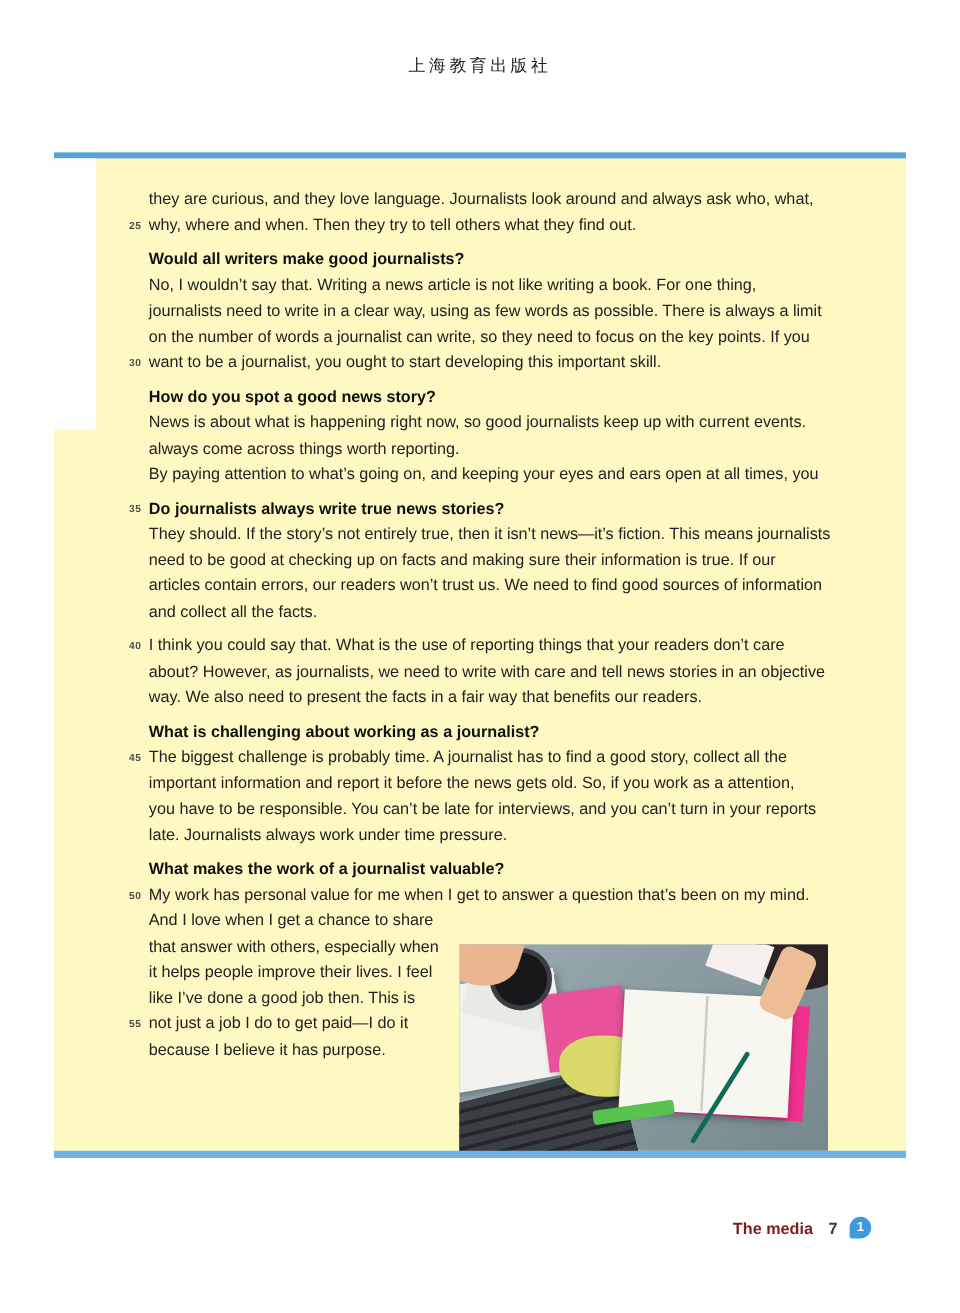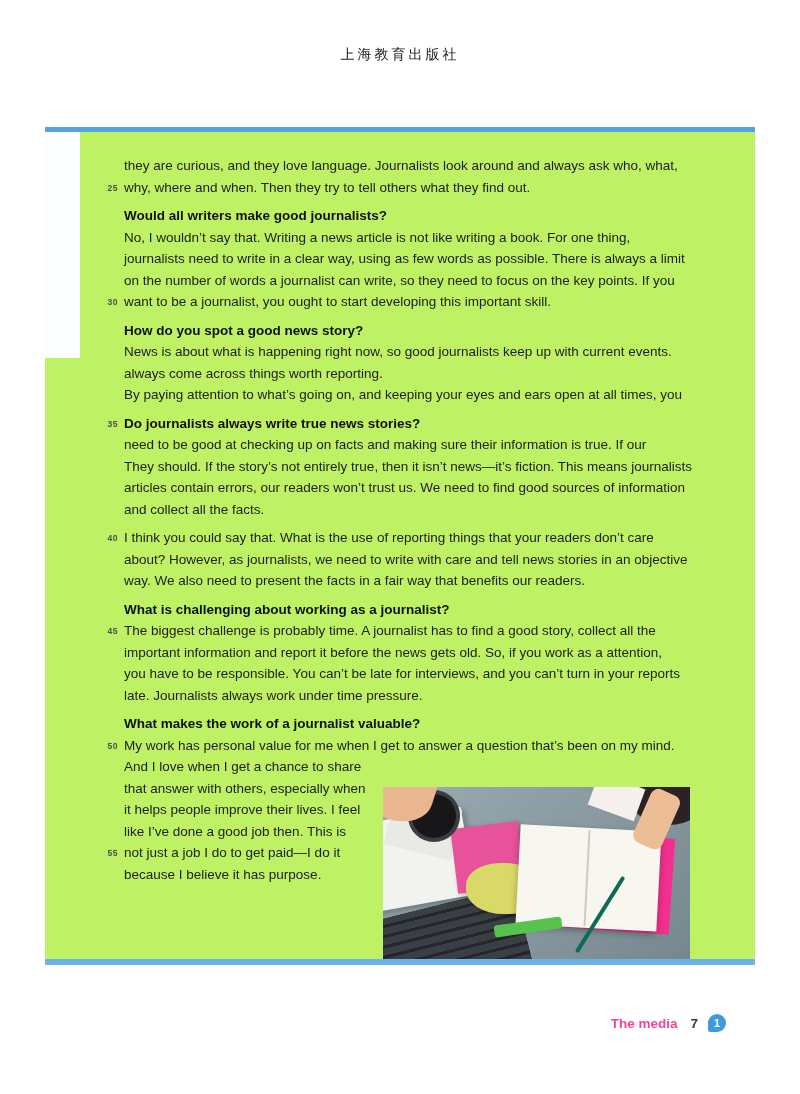--- a/index.html
+++ b/index.html
@@ -13,21 +13,21 @@
   }
 
   .publisher {
     position:absolute; top:46px; left:0; width:100%;
     text-align:center; font-size:14px; letter-spacing:3px;
     color:#1c1c1c; font-family:Liberation Mono, monospace;
   }
 
   .panel {
     position:absolute; left:45px; top:127px; width:710px; height:838px;
-    background:#bef264;
+    background:#fef9c3;
   }
   .top-bar   { position:absolute; top:0; left:0; width:100%; height:5px; background:#55a3e0; }
   .bottom-bar{ position:absolute; bottom:0; left:0; width:100%; height:6px; background:#6fb2e7; }
   .left-strip{ position:absolute; top:5px; left:0; width:35px; height:226px; background:#fbfdff; }
 
   .text-area {
     position:absolute; left:79px; top:28px; width:572px;
     font-size:13.5px; line-height:21.5px; color:#212121;
   }
   .block { position:relative; }
@@ -60,21 +60,21 @@
   .ph-hand     { left:-4%; top:-6%; width:20%; height:26%; background:#e9b68f; border-radius:0 0 60% 40%; transform:rotate(18deg); }
   .ph-hair     { right:-6%; top:-12%; width:26%; height:34%; background:#2a2224; border-radius:50%; }
   .ph-arm      { right:6%; top:2%; width:10%; height:34%; background:#edbd95; transform:rotate(24deg); border-radius:8px; }
   .ph-sleeve   { right:16%; top:-4%; width:16%; height:20%; background:#f5f0ee; transform:rotate(20deg); }
   .ph-marker   { left:36%; top:78%; width:22%; height:7%; background:#57c24e; transform:rotate(-8deg); border-radius:3px; }
 
   .footer {
     position:absolute; top:1014px; right:74px;
     display:flex; align-items:center;
   }
-  .footer .unit { font-weight:bold; font-size:13.5px; color:#ec4899; }
+  .footer .unit { font-weight:bold; font-size:13.5px; color:#7f1d1d; }
   .footer .pnum { font-weight:bold; font-size:13.5px; color:#3a3a3a; margin-left:13px; }
   .badge {
     width:18px; height:18px; margin-left:10px;
     background:#3e9ade; color:#ffffff; border-radius:50% 50% 50% 12%;
     font-size:11px; font-weight:bold;
     display:flex; align-items:center; justify-content:center;
   }
 </style>
 </head>
 <body>
@@ -104,22 +104,22 @@
       </div>
       <div class="block para">
         <div class="line"><span>News is about what is happening right now, so good journalists keep up with current events.</span></div>
         <div class="line"><span>always come across things worth reporting.</span></div>
         <div class="line"><span>By paying attention to what’s going on, and keeping your eyes and ears open at all times, you</span></div>
       </div>
       <div class="block heading">
         <div class="line"><span class="lineno">35</span><span>Do journalists always write true news stories?</span></div>
       </div>
       <div class="block para">
+        <div class="line"><span>They should. If the story’s not entirely true, then it isn’t news—it’s fiction. This means journalists</span></div>
         <div class="line"><span>need to be good at checking up on facts and making sure their information is true. If our</span></div>
-        <div class="line"><span>They should. If the story’s not entirely true, then it isn’t news—it’s fiction. This means journalists</span></div>
         <div class="line"><span>articles contain errors, our readers won’t trust us. We need to find good sources of information</span></div>
         <div class="line"><span>and collect all the facts.</span></div>
       </div>
       <div class="block heading">
         <div class="line"><span class="lineno">40</span></div>
       </div>
       <div class="block para">
         <div class="line"><span>I think you could say that. What is the use of reporting things that your readers don’t care</span></div>
         <div class="line"><span>about? However, as journalists, we need to write with care and tell news stories in an objective</span></div>
         <div class="line"><span>way. We also need to present the facts in a fair way that benefits our readers.</span></div>

